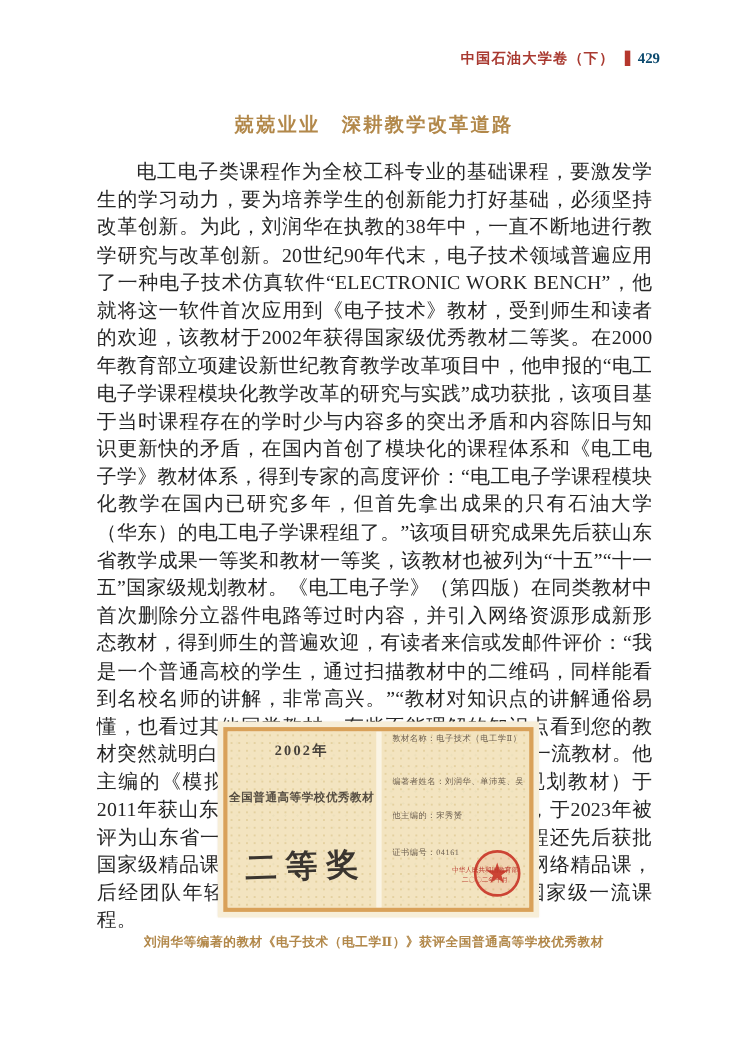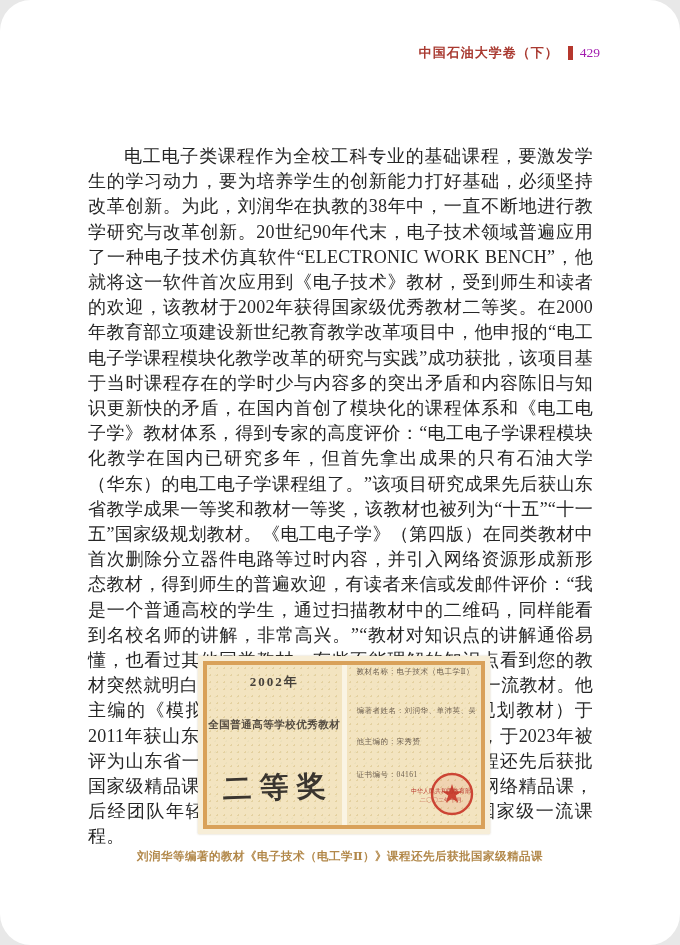--- a/index.html
+++ b/index.html
@@ -3,36 +3,35 @@
 <meta charset="utf-8">
 <style>
   html,body{margin:0;padding:0;background:#e8e8e8;}
   .page{
     position:relative;
     width:680px;height:945px;
     margin:0 auto;
     background:#ffffff;
     font-family:"Liberation Serif","DejaVu Serif",serif;
     overflow:hidden;
-    border-radius:31px;
   }
   
   .running-header{
     position:absolute;top:44px;right:80px;
     display:flex;align-items:center;
     font-size:13px;
   }
   .book-title{
     color:#a93a31;font-weight:bold;letter-spacing:1px;
   }
   .header-bar{
     display:inline-block;width:5px;height:14px;
     background:#b5372d;margin:0 7px 0 9px;
   }
-  .page-number{color:#a21caf;font-size:13.5px;}
+  .page-number{color:#0c4a6e;font-size:13.5px;font-weight:bold;}
   
   .article-title{
     position:absolute;top:101px;left:0;right:0;
     text-align:center;
     font-size:17.5px;font-weight:bold;
     color:#b2884a;letter-spacing:2px;
   }
   
   .body-text{
     position:absolute;top:144px;left:88px;width:505px;
@@ -110,20 +109,21 @@
 <body>
 
 <div class="page">
 
   <div class="running-header">
     <span class="book-title">中国石油大学卷（下）</span>
     <span class="header-bar"></span>
     <span class="page-number">429</span>
   </div>
 
+  <div class="article-title">兢兢业业　深耕教学改革道路</div>
 
   <div class="body-text">电工电子类课程作为全校工科专业的基础课程，要激发学生的学习动力，要为培养学生的创新能力打好基础，必须坚持改革创新。为此，刘润华在执教的38年中，一直不断地进行教学研究与改革创新。20世纪90年代末，电子技术领域普遍应用了一种电子技术仿真软件“ELECTRONIC WORK BENCH”，他就将这一软件首次应用到《电子技术》教材，受到师生和读者的欢迎，该教材于2002年获得国家级优秀教材二等奖。在2000年教育部立项建设新世纪教育教学改革项目中，他申报的“电工电子学课程模块化教学改革的研究与实践”成功获批，该项目基于当时课程存在的学时少与内容多的突出矛盾和内容陈旧与知识更新快的矛盾，在国内首创了模块化的课程体系和《电工电子学》教材体系，得到专家的高度评价：“电工电子学课程模块化教学在国内已研究多年，但首先拿出成果的只有石油大学（华东）的电工电子学课程组了。”该项目研究成果先后获山东省教学成果一等奖和教材一等奖，该教材也被列为“十五”“十一五”国家级规划教材。《电工电子学》（第四版）在同类教材中首次删除分立器件电路等过时内容，并引入网络资源形成新形态教材，得到师生的普遍欢迎，有读者来信或发邮件评价：“我是一个普通高校的学生，通过扫描教材中的二维码，同样能看到名校名师的讲解，非常高兴。”“教材对知识点的讲解通俗易懂，也看过其他同类教材，有些不能理解的知识点看到您的教材突然就明白了。”该教材于2020年被评为山东省一流教材。他主编的《模拟电子技术基础》（“十二五”国家规划教材）于2011年获山东省优秀教材一等奖，经过修订再版，于2023年被评为山东省一流教材。他负责的“电工电子学”课程还先后获批国家级精品课、国家级精品资源共享课和国家级网络精品课，后经团队年轻人的继续改革创新，2020年获批国家级一流课程。</div>
 
   <div class="certificate">
     <div class="cert-frame">
 
       <div class="cert-page">
         <div class="cert-year">2002年</div>
         <div class="cert-award-name">全国普通高等学校优秀教材</div>
         <div class="cert-prize">二等奖</div>
@@ -143,15 +143,15 @@
             <path d="M23 13 L25.4 20.2 L33 20.2 L26.8 24.6 L29.2 31.8 L23 27.4 L16.8 31.8 L19.2 24.6 L13 20.2 L20.6 20.2 Z" fill="#cc4434"></path>
           </svg>
           <div class="seal-org">中华人民共和国教育部</div>
           <div class="seal-date">二〇〇二年十月</div>
         </div>
       </div>
 
     </div>
   </div>
 
-  <div class="figure-caption">刘润华等编著的教材《电子技术（电工学Ⅱ）》课程还先后获批国家级精品课</div>
+  <div class="figure-caption">刘润华等编著的教材《电子技术（电工学Ⅱ）》获评全国普通高等学校优秀教材</div>
 
 </div>
 
 </body></html>

